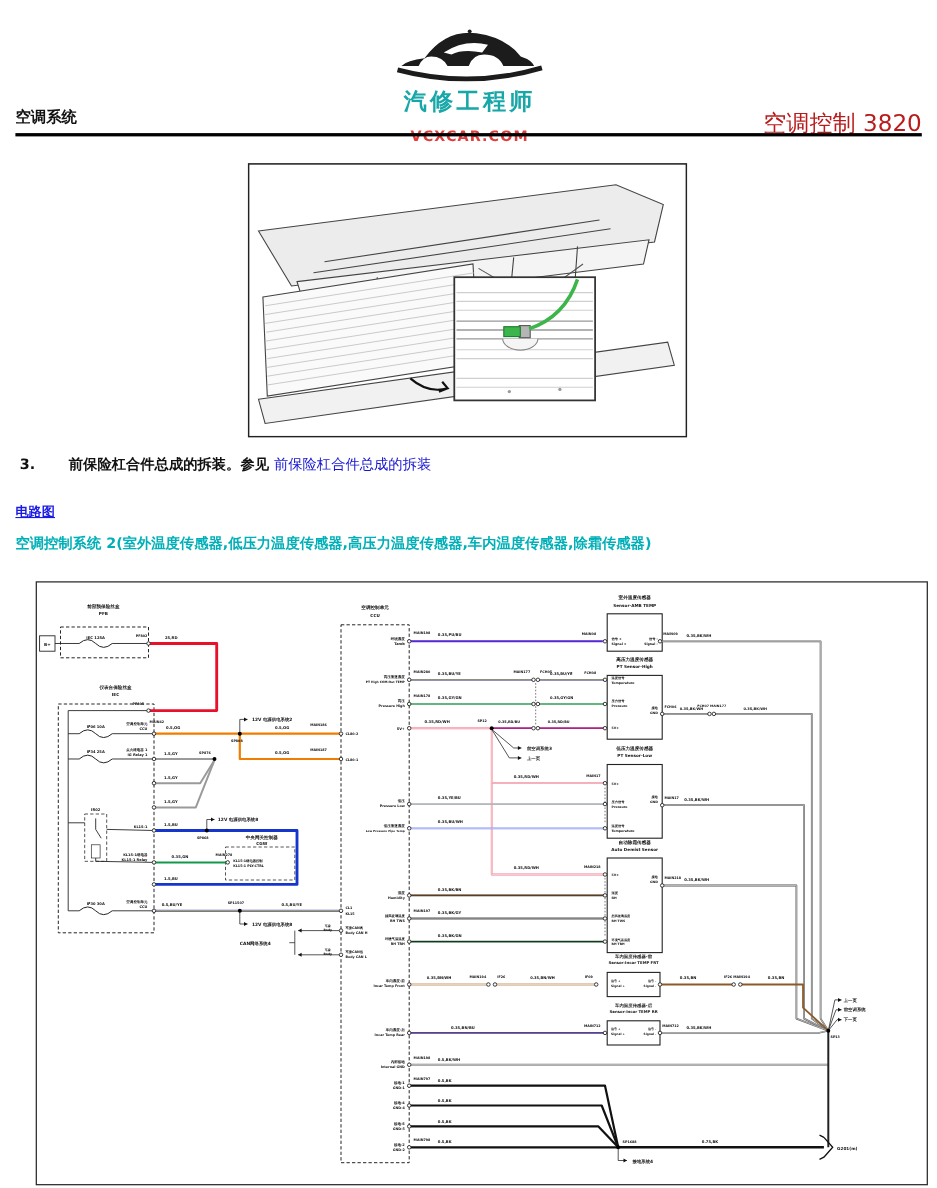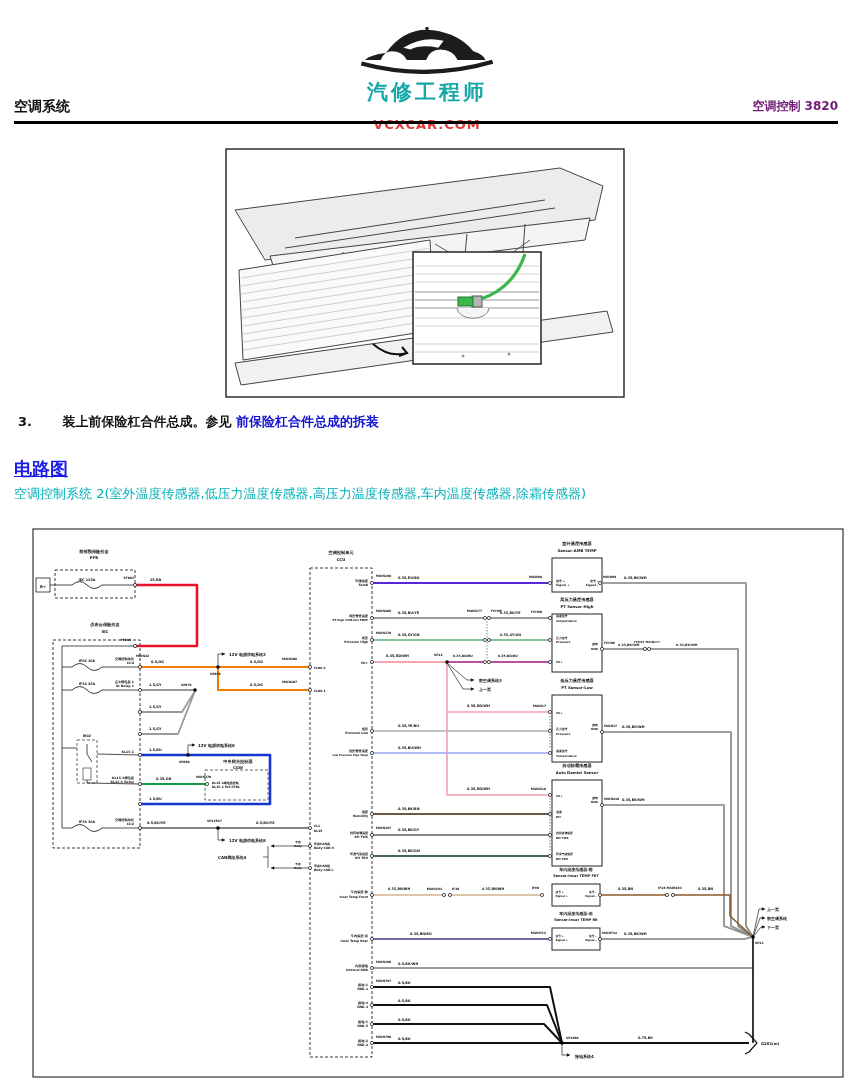--- a/index.html
+++ b/index.html
@@ -2,28 +2,28 @@
 <html><head>
 <meta charset="utf-8">
 <style>
   html,body{margin:0;padding:0;background:#fff;}
   .page{position:relative;width:852px;height:1080px;background:#fff;overflow:hidden;
         font-family:"DejaVu Sans",sans-serif;border-radius:13px;}
   .logo-wrap{position:absolute;left:347px;top:18px;width:160px;text-align:center;}
   .logo-cn{font-size:21px;font-weight:bold;letter-spacing:3px;}
   .logo-site{font-size:13px;font-weight:bold;letter-spacing:1px;margin-top:11px;}
   .title-left{position:absolute;left:14px;top:98px;font-size:14px;font-weight:bold;color:#111;}
-  .title-right{position:absolute;right:14px;top:98px;font-size:12px;font-weight:bold;color:#701a75;}
+  .title-right{position:absolute;right:14px;top:98px;font-size:21px;font-weight:normal;color:#b91c1c;}
   .rule{position:absolute;left:14px;right:14px;top:121px;height:3px;background:#000;}
   .figure{position:absolute;left:225px;top:148px;width:400px;height:250px;}
   .step{position:absolute;left:18px;top:413px;font-size:13px;font-weight:600;color:#111;}
   .step .no{display:inline-block;width:40px;font-weight:bold;}
-  .step a{text-decoration:none;font-weight:700;}
-  .h-blue{position:absolute;left:14px;top:457px;font-size:18px;font-weight:bold;text-decoration:underline;}
-  .h-teal{position:absolute;left:14px;top:485px;font-size:13px;font-weight:normal;}
+  .step a{text-decoration:none;font-weight:400;}
+  .h-blue{position:absolute;left:14px;top:457px;font-size:12px;font-weight:bold;text-decoration:underline;}
+  .h-teal{position:absolute;left:14px;top:485px;font-size:13px;font-weight:bold;}
   .diagram{position:absolute;left:30px;top:528px;width:815px;height:552px;}
   svg text{font-family:"DejaVu Sans",sans-serif;}
 </style>
 </head>
 <body>
 
 <div class="page">
 
   <div class="logo-wrap">
     <svg width="150" height="56" viewBox="0 0 170 64">
@@ -72,21 +72,21 @@
         <rect x="233" y="149" width="15" height="9" fill="#3cb54a" stroke="#1e7a2e"></rect>
         <path d="M256,151 C282,142 294,124 300,106" stroke="#3cb54a" stroke-width="3.2" fill="none"></path>
         <circle cx="238" cy="208" r="1.5" fill="#999"></circle>
           <circle cx="284" cy="206" r="1.5" fill="#999"></circle>
       </g>
     </svg>
   </div>
 
   <div class="step">
     <span class="no">3.</span>
-    <span>装上前保险杠合件总成。参见 </span>
+    <span>前保险杠合件总成的拆装。参见 </span>
     <a href="#" style="color: rgb(20, 20, 210);">前保险杠合件总成的拆装</a>
   </div>
 
   <div class="h-blue" style="color: rgb(26, 26, 230);">电路图</div>
   <div class="h-teal" style="color: rgb(0, 176, 184);">空调控制系统 2(室外温度传感器,低压力温度传感器,高压力温度传感器,车内温度传感器,除霜传感器)</div>
 
   <svg id="wiring" class="diagram" viewBox="0 0 815 552">
       <rect x="3" y="1" width="810" height="548" fill="none" stroke="#222" stroke-width="1.1"></rect>
       <rect x="25" y="42" width="80" height="28" fill="none" stroke="#222" stroke-width="0.9" stroke-dasharray="3 2"></rect>
       <rect x="6" y="50" width="14" height="14" fill="none" stroke="#222" stroke-width="0.8"></rect>

